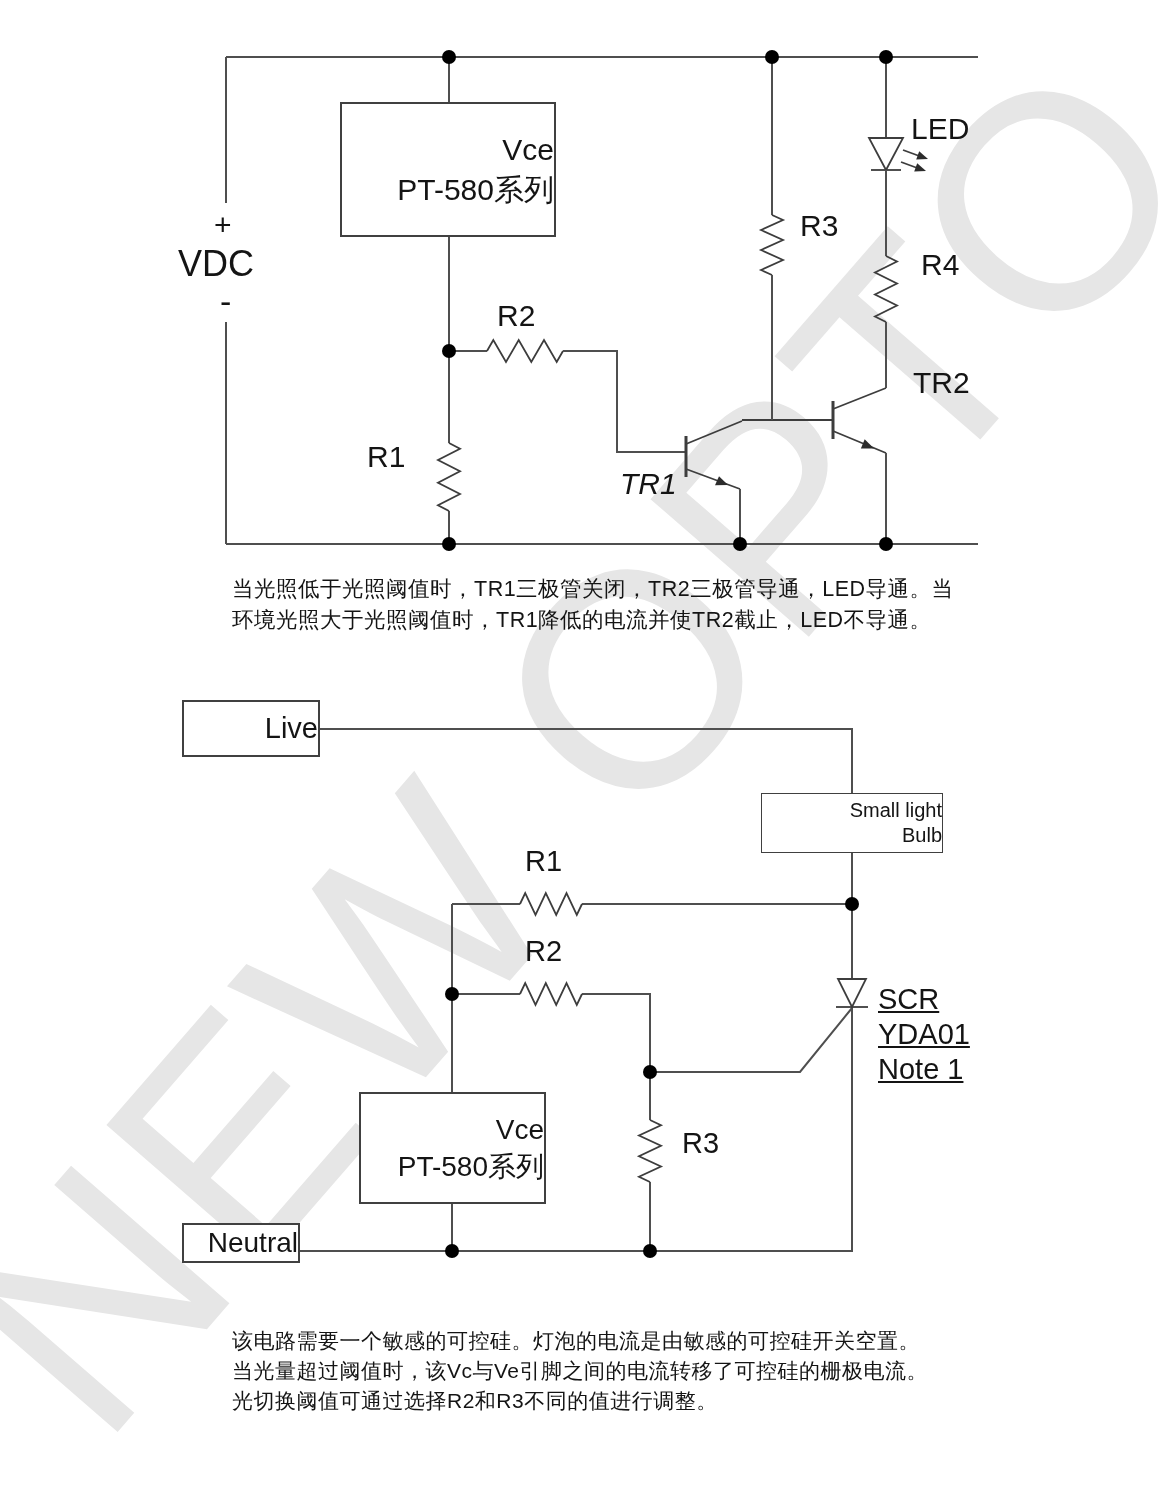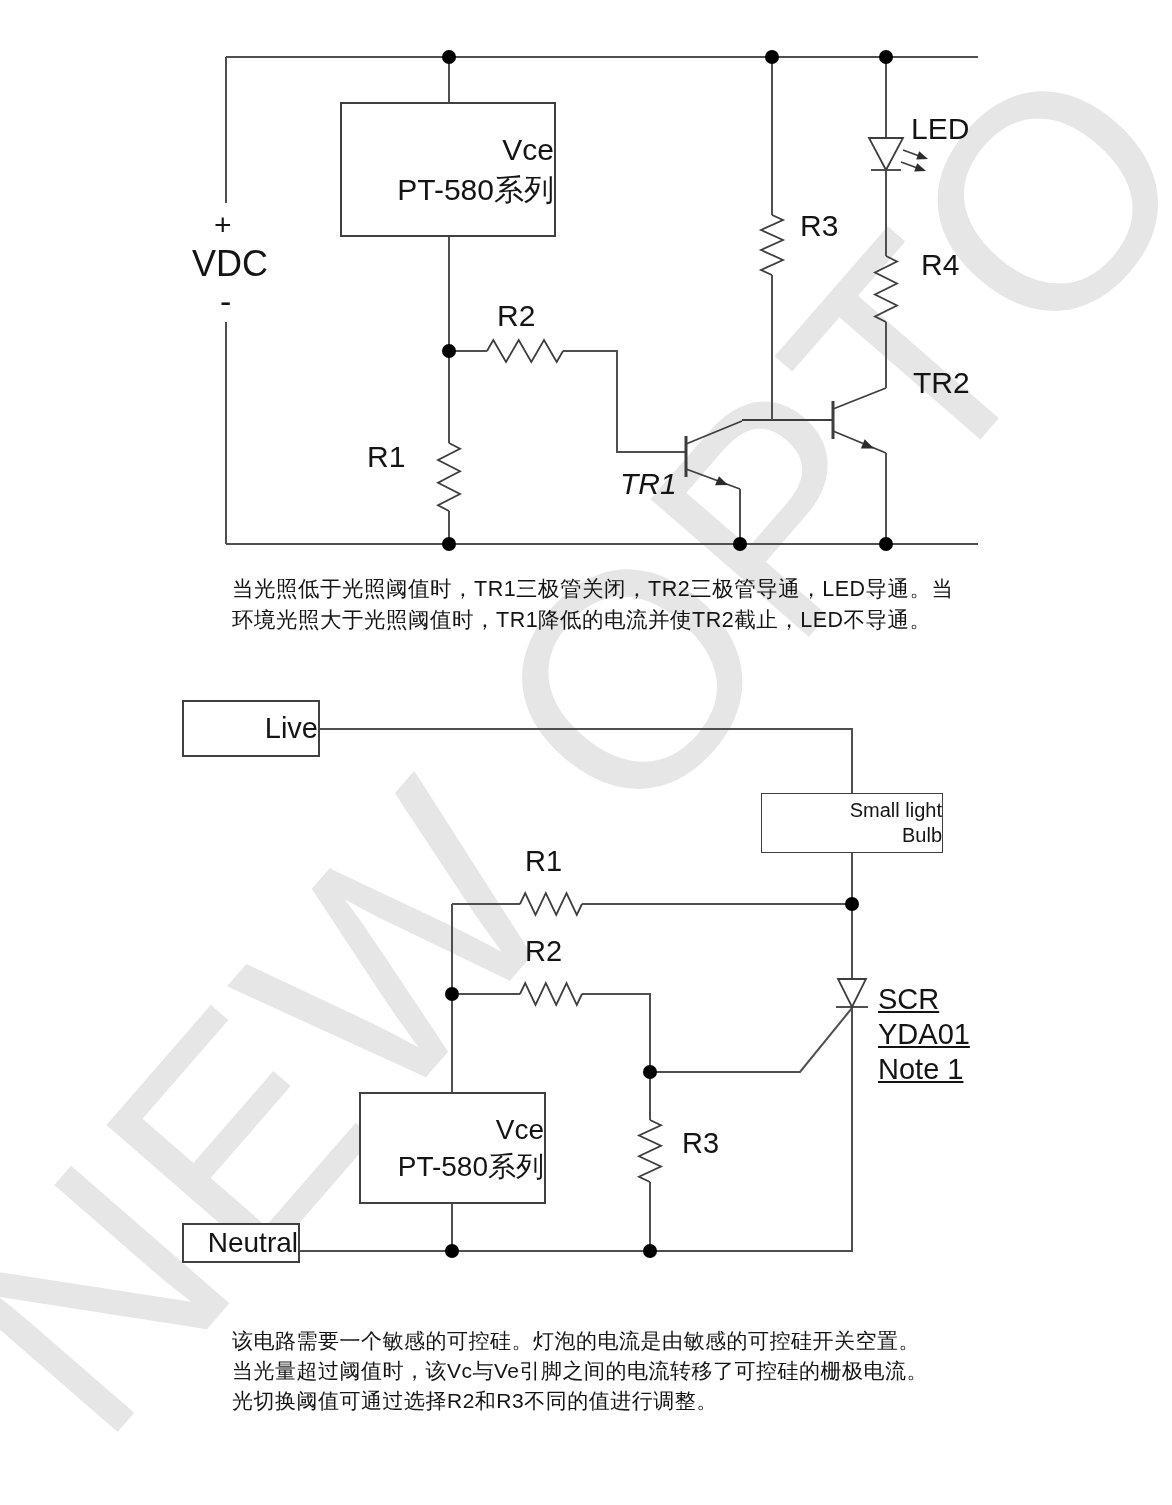--- a/index.html
+++ b/index.html
@@ -49,21 +49,21 @@
   }
   #box-vce1   { left: 340px; top: 102px;  width: 216px; height: 135px; font-size: 30px; line-height: 40px; }
   #box-live   { left: 182px; top: 700px;  width: 138px; height: 57px;  font-size: 29px; }
   #box-bulb   { left: 761px; top: 793px;  width: 182px; height: 60px;  font-size: 20px; line-height: 25px; border-width: 1.5px; }
   #box-vce2   { left: 359px; top: 1092px; width: 187px; height: 112px; font-size: 28px; line-height: 37px; }
   #box-neutral{ left: 182px; top: 1223px; width: 118px; height: 40px;  font-size: 28px; }
   
   .lbl { position: absolute; z-index: 2; white-space: nowrap; }
   .ref { font-size: 30px; }
   #l-plus  { left: 214px; top: 208px; font-size: 30px; }
-  #l-vdc   { left: 192px; top: 243px; font-size: 36px; }
+  #l-vdc   { left: 178px; top: 243px; font-size: 36px; }
   #l-minus { left: 220px; top: 282px; font-size: 34px; }
   #l-c1r1  { left: 367px; top: 440px; }
   #l-c1r2  { left: 497px; top: 299px; }
   #l-c1r3  { left: 800px; top: 209px; }
   #l-c1r4  { left: 921px; top: 248px; }
   #l-tr1   { left: 620px; top: 467px; font-style: italic; }
   #l-tr2   { left: 913px; top: 366px; }
   #l-led   { left: 911px; top: 112px; }
   #l-c2r1  { left: 525px; top: 845px; font-size: 29px; }
   #l-c2r2  { left: 525px; top: 935px; font-size: 29px; }

